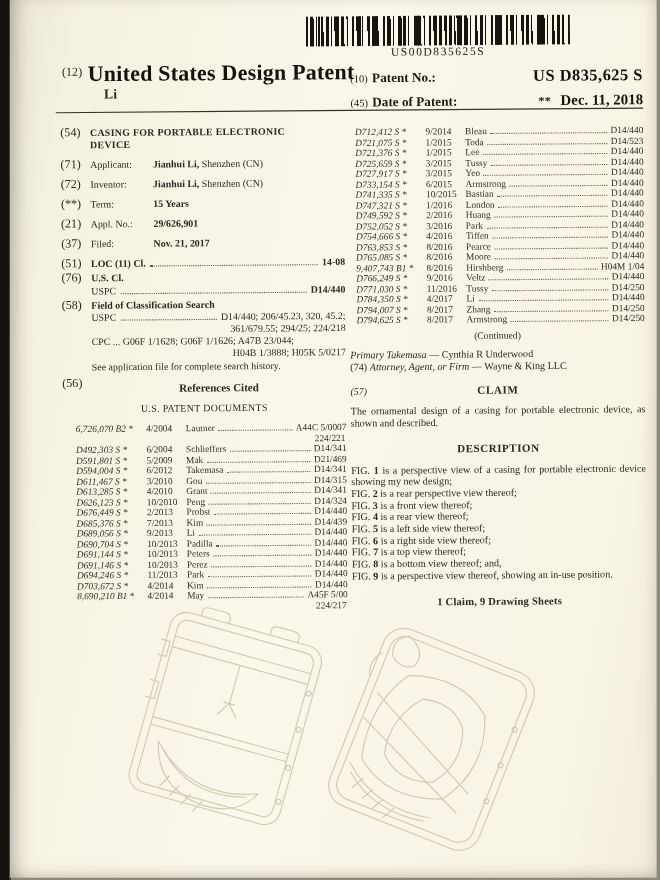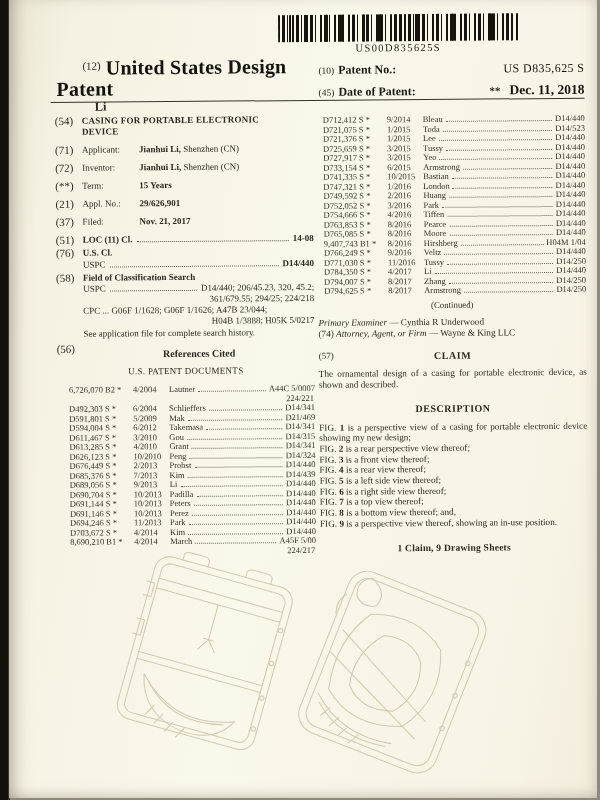--- a/index.html
+++ b/index.html
@@ -21,29 +21,29 @@
   .barcode {
     height:27px;
     background-image:
       repeating-linear-gradient(90deg,#17140e 0 2px,transparent 2px 4px,#17140e 4px 7px,transparent 7px 9px,#17140e 9px 10px,transparent 10px 14px),
       repeating-linear-gradient(90deg,transparent 0 11px,#17140e 11px 13px,transparent 13px 26px,#17140e 26px 29px,transparent 29px 37px);
   }
   .barcode-label { text-align:center; font-size:10.5px; letter-spacing:1.4px; margin-top:1px; color:#211e17; }
 
   
   .header-left { position:absolute; left:50px; top:56px; width:275px; line-height:1.05; }
-  .h-kind { font-size:11px; margin-right:5px; vertical-align:5px;margin-left:26px; }
+  .h-kind { font-size:11px; margin-right:5px; vertical-align:5px; }
   .h-title { font-size:20px; font-weight:bold; color:#16130d; letter-spacing:.2px; }
   .h-author { font-size:12.5px; font-weight:bold; margin-left:38px; margin-top:1px; }
 
   .header-right { position:absolute; left:312px; top:63px; width:266px; }
   .hr-row { display:flex; justify-content:space-between; align-items:baseline; margin-bottom:4px; }
   .hr-label { font-size:12px; font-weight:bold; color:#1c1912; white-space:nowrap; }
   .hr-num { font-weight:normal; font-size:9.5px; margin-right:4px;margin-top:15px; }
-  .hr-val { font-size:12px; font-weight:normal; letter-spacing:.4px; color:#16130d; white-space:nowrap; }
+  .hr-val { font-size:15px; font-weight:bold; letter-spacing:.4px; color:#16130d; white-space:nowrap; }
   .hr-val2 { font-size:13.5px; font-weight:bold; color:#16130d; white-space:nowrap; }
   .stars { font-size:11px; font-weight:bold; margin-right:9px; }
 
   .rule { position:absolute; left:44px; top:100px; width:534px; border-top:1.6px solid #37332a; }
 
   
   .col-left  { position:absolute; left:48px;  top:114px; width:258px; font-size:9px;  line-height:11px; }
   .col-right { position:absolute; left:310px; top:116px; width:268px; font-size:9px;  line-height:11px; }
 
   .item { display:flex; margin-bottom:7px; }
@@ -57,35 +57,35 @@
   .leader { flex:1; border-bottom:1.3px dotted #5f5a4c; margin:0 4px 2px; min-width:10px; }
   .uscl2 { margin-top:1px; }
   .fcs-right { text-align:right; }
   .fcs-note { margin-top:1px; }
 
   .refs-heading { text-align:center; font-weight:bold; font-size:10px; margin:5px 0 7px; }
   .refs-subheading { text-align:center; font-size:9px; letter-spacing:.3px; margin-bottom:8px; }
 
   .ref-table { margin-left:12px; font-size:8.5px; line-height:9.5px; color:#332f27; }
   .ref-row { display:flex; align-items:baseline; }
-  .r-num  { width:64px; flex:none; white-space:nowrap; }
+  .r-num  { width:64px; flex:none; white-space:nowrap;font-style:italic; }
   .r-date { width:36px; flex:none; text-align:left; padding-right:7px; white-space:nowrap; }
   .r-name { flex:none; white-space:nowrap; }
   .r-leader { flex:1; border-bottom:1.2px dotted #6b6557; margin:0 3px 2px; min-width:8px; }
   .r-cls { flex:none; white-space:nowrap; }
   .r-cont { text-align:right; padding-right:1px; }
   .r-cont:empty { display:none; }
 
   .continued { text-align:center; font-size:8.8px; margin:4px 0 6px; }
 
   .people { font-size:9.2px; line-height:11px; margin-top:2px; }
   .it { font-style:italic; }
 
   .claim-head { display:flex; margin-top:11px; margin-bottom:7px; }
-  .claim-num { width:40px; font-size:9px; }
+  .claim-num { width:40px; font-size:9px;font-style:italic; }
   .claim-title { flex:1; text-align:center; font-weight:bold; font-size:10px; letter-spacing:.6px; padding-right:40px; }
   .claim-text { text-align:justify; font-size:9.2px; line-height:11px; }
 
   .desc-head { text-align:center; font-weight:bold; font-size:10px; letter-spacing:.5px; margin:13px 0 8px; }
   .fig-line { text-align:justify; font-size:9.2px; line-height:10.7px; }
   .fig-num { font-weight:bold; }
 
   .sheets { text-align:center; font-weight:bold; font-size:9.6px; margin-top:13px; letter-spacing:.2px; }
 
   
@@ -347,21 +347,21 @@
             <span class="r-name">Kim</span>
             <span class="r-leader"></span>
             <span class="r-cls">D14/440</span>
           </div>
 
         </div>
           <div>
           <div class="ref-row">
             <span class="r-num">8,690,210 B1 *</span>
             <span class="r-date">4/2014</span>
-            <span class="r-name">March</span>
+            <span class="r-name">May</span>
             <span class="r-leader"></span>
             <span class="r-cls">A45F 5/00</span>
           </div>
           <div class="r-cont">224/217</div>
         </div>
     </div>
   </div>
 
   <div class="col-right">
 
@@ -554,21 +554,21 @@
             <span class="r-leader"></span>
             <span class="r-cls">D14/250</span>
           </div>
 
         </div>
     </div>
 
     <div class="continued">(Continued)</div>
 
     <div class="people">
-      <div><span class="it">Primary Examiner</span> <span>— Cynthia R Underwood</span></div>
+      <div><span class="it">Primary Takemasa</span> <span>— Cynthia R Underwood</span></div>
       <div><span>(74)</span> <span class="it">Attorney, Agent, or Firm</span> <span>— Wayne &amp; King LLC</span></div>
     </div>
 
     <div class="claim-head">
       <span class="claim-num">(57)</span>
       <span class="claim-title">CLAIM</span>
     </div>
     <div class="claim-text">The ornamental design of a casing for portable electronic device, as shown and described.</div>
 
     <div class="desc-head">DESCRIPTION</div>

